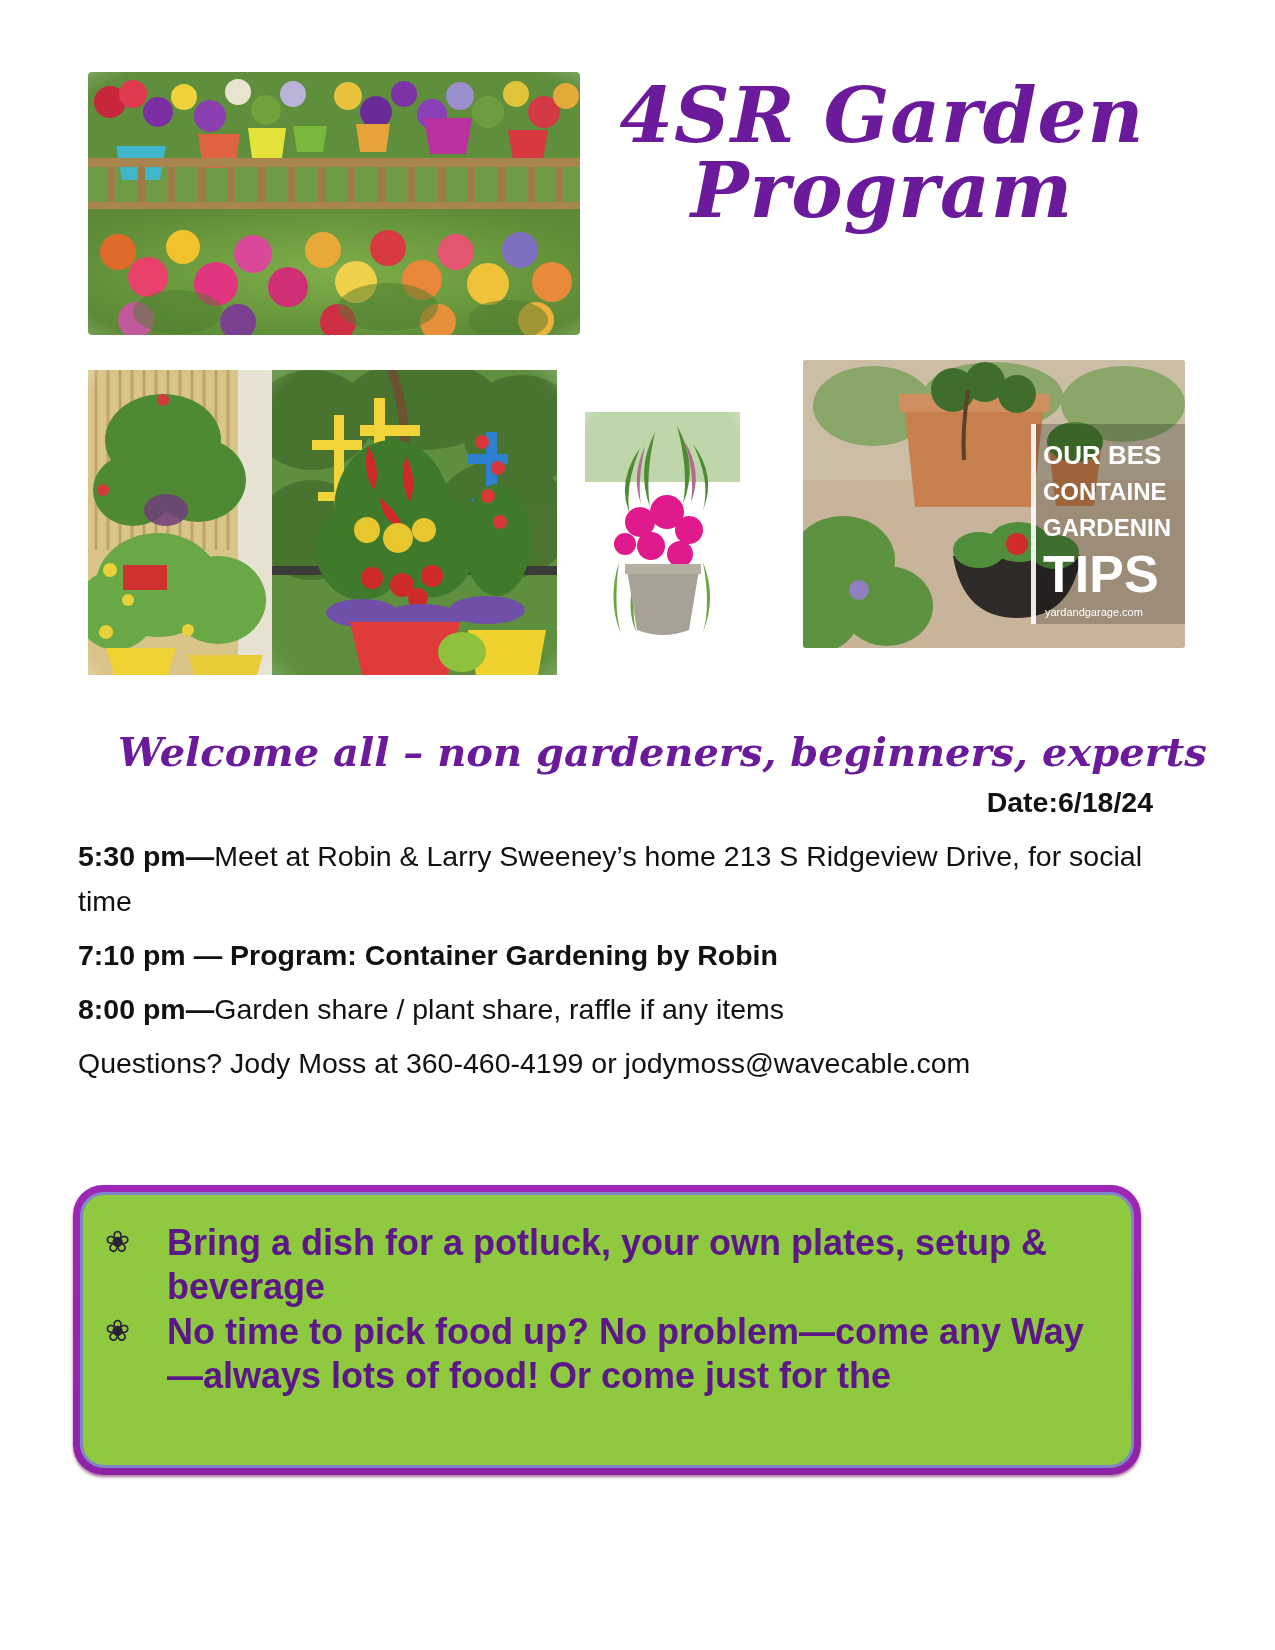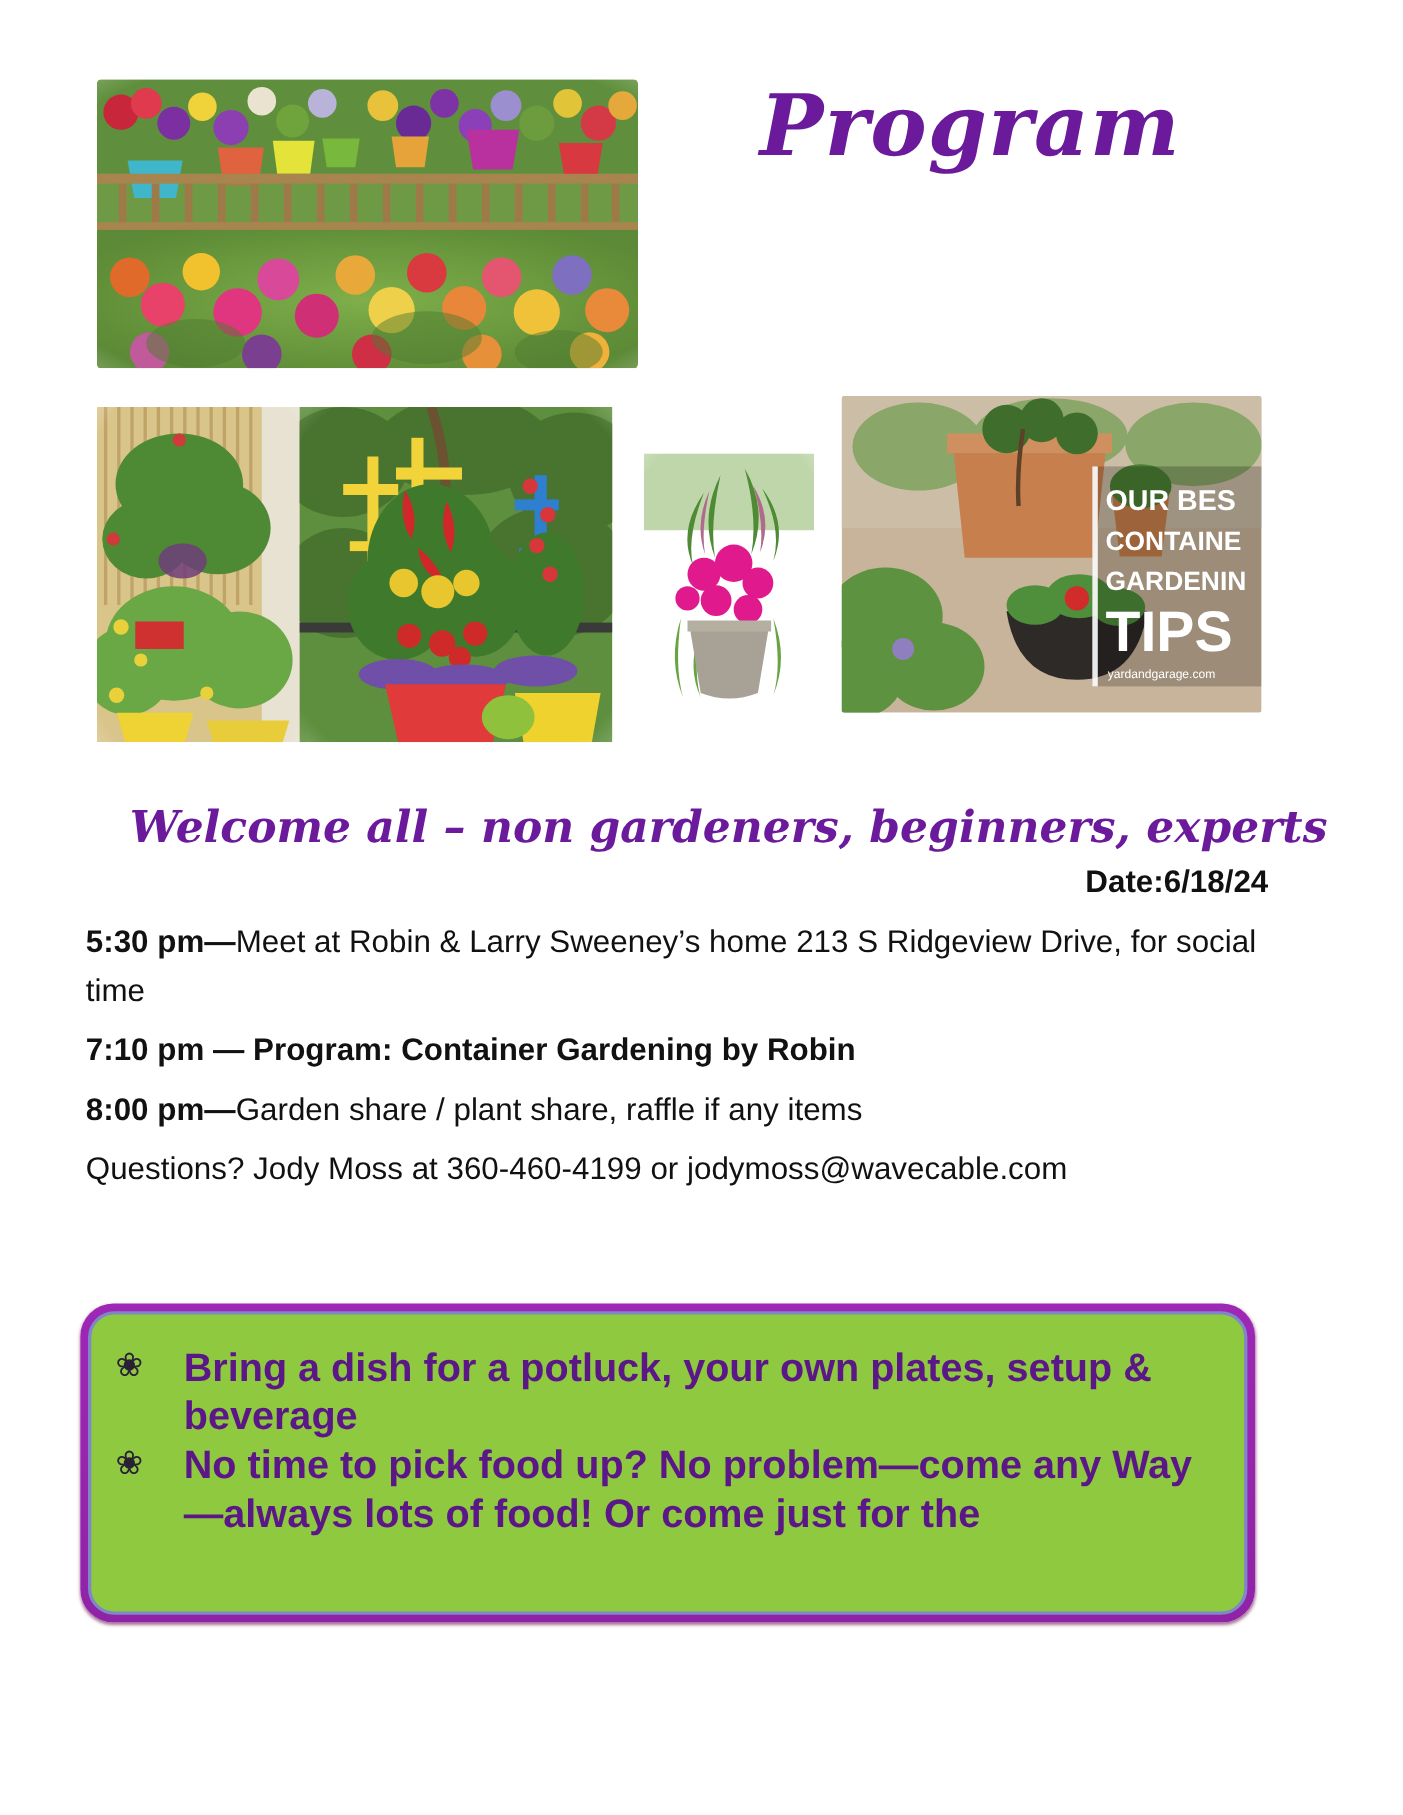--- a/index.html
+++ b/index.html
@@ -53,21 +53,21 @@
   .photo-row { position: absolute; left: 0; top: 360px; width: 1275px; height: 320px; }
   .ph {
     position: absolute;
     overflow: hidden;
     -webkit-mask-image: radial-gradient(ellipse 97% 96% at 50% 50%, #000 66%, rgba(0,0,0,0.5) 87%, rgba(0,0,0,0) 100%);
     mask-image: radial-gradient(ellipse 97% 96% at 50% 50%, #000 66%, rgba(0,0,0,0.5) 87%, rgba(0,0,0,0) 100%);
   }
   .ph-a { left: 88px;  top: 10px;  width: 190px; height: 305px; }
   .ph-b { left: 272px; top: 10px;  width: 285px; height: 305px; }
   .ph-c { left: 585px; top: 52px;  width: 155px; height: 235px; }
-  .ph-d { left: 765px; top: 0px;   width: 382px; height: 288px; border-radius: 3px;
+  .ph-d { left: 803px; top: 0px;   width: 382px; height: 288px; border-radius: 3px;
           -webkit-mask-image: none; mask-image: none; }
 
   
   .welcome {
     position: absolute;
     left: 86px;
     top: 728px;
     width: 1070px;
     font-family: "DejaVu Serif", serif;
     font-style: italic;
@@ -234,20 +234,21 @@
       </g>
       <g fill="#4f7c30" opacity="0.5">
         <ellipse cx="90" cy="240" rx="45" ry="22"></ellipse>
           <ellipse cx="300" cy="235" rx="50" ry="24"></ellipse>
         <ellipse cx="420" cy="248" rx="40" ry="20"></ellipse>
       </g>
     </svg>
   </div>
 
   <div class="title-block">
+    <span class="title-line">4SR Garden</span>
     <span class="title-line">Program</span>
   </div>
 
   <div class="photo-row">
 
     <div class="ph ph-a">
       <svg viewBox="0 0 190 305" width="190" height="305" preserveAspectRatio="none">
         <rect width="190" height="305" fill="#d9c48a"></rect>
         <g stroke="#c0a467" stroke-width="3">
           <line x1="8" y1="0" x2="8" y2="180"></line>

